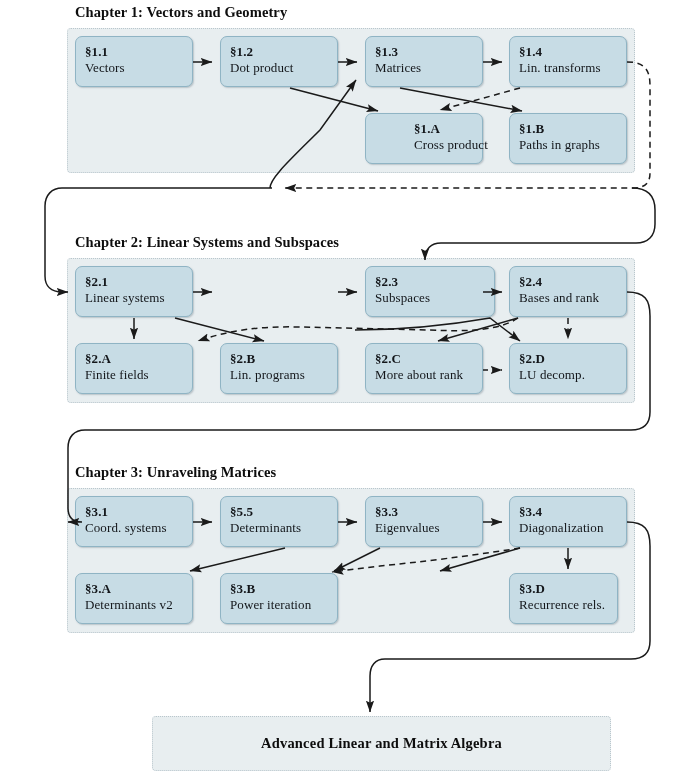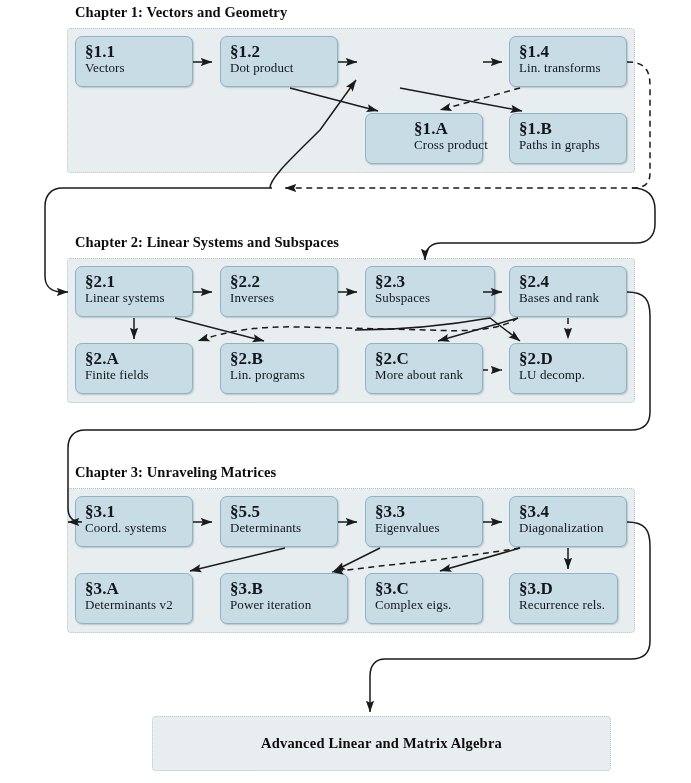--- a/index.html
+++ b/index.html
@@ -17,21 +17,21 @@
     box-sizing:border-box;
   }
   .node{
     position:absolute;background:#c7dce5;
     border:1px solid #8fb4c4;border-radius:7px;
     box-sizing:border-box;
     padding:7px 0 0 9px;
     box-shadow:1px 1px 1.5px rgba(90,110,120,0.33);
   }
   .node .sec{
-    display:block;font-weight:bold;font-size:17px;color:#13161a;
+    display:block;font-weight:bold;font-size:13px;color:#13161a;
     line-height:15px;letter-spacing:0.1px;
   }
   .node .ttl{
     display:block;font-size:13px;color:#13161a;line-height:17px;
     letter-spacing:0.1px;white-space:nowrap;
   }
   .final-box{
     position:absolute;background:#e8eef0;
     border:1.3px dotted #b9c6cc;border-radius:4px;
     box-sizing:border-box;display:flex;align-items:center;justify-content:center;
@@ -50,44 +50,44 @@
   <div class="chapter-box" style="left:67px;top:28px;width:568px;height:145px;"></div>
 
   <div class="node" style="left:75px;top:36px;width:118px;height:51px;">
     <span class="sec">§1.1</span>
     <span class="ttl">Vectors</span>
   </div>
   <div class="node" style="left:220px;top:36px;width:118px;height:51px;">
     <span class="sec">§1.2</span>
     <span class="ttl">Dot product</span>
   </div>
+  <div class="node" style="left:365px;top:36px;width:118px;height:51px;">
+    <span class="sec">§1.3</span>
+    <span class="ttl">Matrices</span>
+  </div>
   <div class="node" style="left:509px;top:36px;width:118px;height:51px;">
     <span class="sec">§1.4</span>
     <span class="ttl">Lin.  transforms</span>
   </div>
   <div class="node" style="left:365px;top:113px;width:118px;height:51px;padding-left:48px;">
     <span class="sec">§1.A</span>
     <span class="ttl">Cross product</span>
   </div>
   <div class="node" style="left:509px;top:113px;width:118px;height:51px;">
     <span class="sec">§1.B</span>
     <span class="ttl">Paths in graphs</span>
   </div>
 
   <div class="chapter-title" style="left:75px;top:234px;">Chapter 2:  Linear Systems and Subspaces</div>
   <div class="chapter-box" style="left:67px;top:258px;width:568px;height:145px;"></div>
 
   <div class="node" style="left:75px;top:266px;width:118px;height:51px;">
     <span class="sec">§2.1</span>
     <span class="ttl">Linear systems</span>
   </div>
-  <div class="node" style="left:220px;top:266px;width:118px;height:51px;">
-    <span class="sec">§2.2</span>
-    <span class="ttl">Inverses</span>
-  </div>
   <div class="node" style="left:365px;top:266px;width:130px;height:51px;">
     <span class="sec">§2.3</span>
     <span class="ttl">Subspaces</span>
   </div>
   <div class="node" style="left:509px;top:266px;width:118px;height:51px;">
     <span class="sec">§2.4</span>
     <span class="ttl">Bases and rank</span>
   </div>
   <div class="node" style="left:75px;top:343px;width:118px;height:51px;">
     <span class="sec">§2.A</span>
@@ -122,27 +122,23 @@
     <span class="ttl">Eigenvalues</span>
   </div>
   <div class="node" style="left:509px;top:496px;width:118px;height:51px;">
     <span class="sec">§3.4</span>
     <span class="ttl">Diagonalization</span>
   </div>
   <div class="node" style="left:75px;top:573px;width:118px;height:51px;">
     <span class="sec">§3.A</span>
     <span class="ttl">Determinants v2</span>
   </div>
-  <div class="node" style="left:220px;top:573px;width:128px;height:51px;">
+  <div class="node" style="left:220px;top:573px;width:118px;height:51px;">
     <span class="sec">§3.B</span>
     <span class="ttl">Power iteration</span>
-  </div>
-  <div class="node" style="left:365px;top:573px;width:118px;height:51px;">
-    <span class="sec">§3.C</span>
-    <span class="ttl">Complex eigs.</span>
   </div>
   <div class="node" style="left:509px;top:573px;width:109px;height:51px;">
     <span class="sec">§3.D</span>
     <span class="ttl">Recurrence rels.</span>
   </div>
 
   <div class="final-box" style="left:152px;top:716px;width:459px;height:55px;">
     <span>Advanced Linear and Matrix Algebra</span>
   </div>
 

